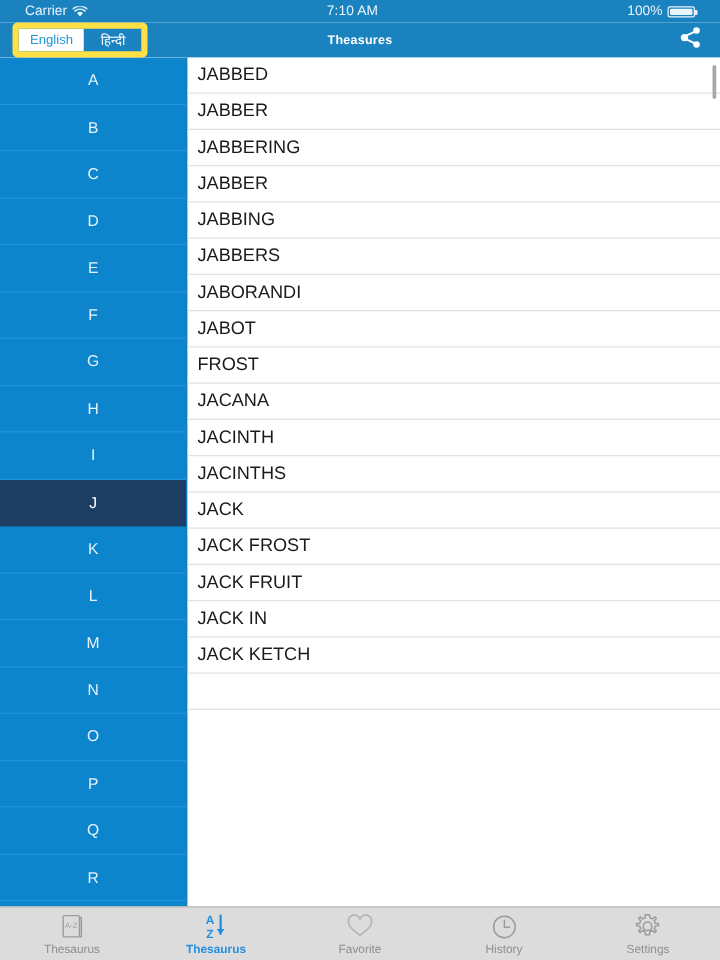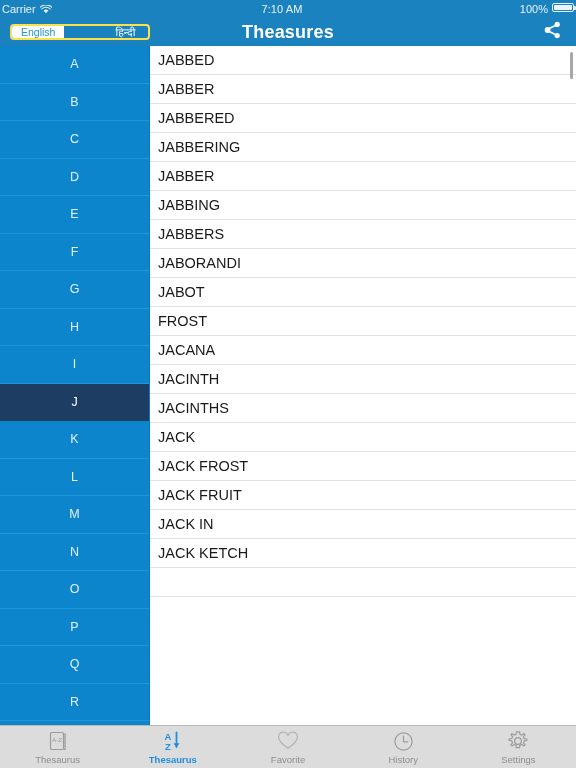--- a/index.html
+++ b/index.html
@@ -22,39 +22,40 @@
   }
 
   
   .statusbar {
     height: 18px;
     background: #1b82c0;
     color: #eaf4fb;
     font-size: 11px;
     display: flex;
     align-items: center;
-    padding: 0 2px;
+    padding: 0 20px;
     flex: 0 0 18px;
     position: relative;
   }
   .status-left {
     display: flex;
     align-items: center;
     gap: 4px;
   }
   .status-center {
     position: absolute;
     left: 0; right: 12px;
     text-align: center;
     font-size: 11px;
     letter-spacing: 0.1px;
   }
   .status-right {
     margin-left: auto;
     display: flex;
+    align-items: center;
     gap: 4px;
     z-index: 2;
   }
   .wifi-icon { display:inline-block; line-height: 0; }
   .battery {
     width: 22px; height: 9px;
     border: 1px solid #eaf4fb;
     border-radius: 2px;
     position: relative;
     display: inline-block;
@@ -83,33 +84,32 @@
     position: relative;
     display: flex;
     align-items: center;
     padding: 0 10px;
   }
   .nav-title {
     position: absolute;
     left: 0; right: 0;
     text-align: center;
     color: #ffffff;
-    font-size: 18px;
+    font-size: 10px;
     font-weight: bold;
     letter-spacing: 0.2px;
     pointer-events: none;
   }
   .seg {
     display: flex;
-    border: 2px solid #fde047;
+    border: 5px solid #fde047;
     border-radius: 4px;
     overflow: hidden;
-    height: 16px;
+    height: 28px;
     z-index: 2;
-    gap: 38px;
   }
   .seg-item {
     font-size: 10.5px;
     padding: 0 9px;
     display: flex;
     align-items: center;
     justify-content: center;
     color: #ffffff;
     background: transparent;
     cursor: pointer;
@@ -323,23 +323,20 @@
         </div>
       </div>
 
     <div class="listpane" id="listpane">
       <div class="scroll-indicator"></div>
     <div class="word-row">
           <span>JABBED</span>
         </div>
         <div class="word-row">
           <span>JABBER</span>
-        </div>
-        <div class="word-row">
-          <span>JABBERED</span>
         </div>
         <div class="word-row">
           <span>JABBERING</span>
         </div>
         <div class="word-row">
           <span>JABBER</span>
         </div>
         <div class="word-row">
           <span>JABBING</span>
         </div>

